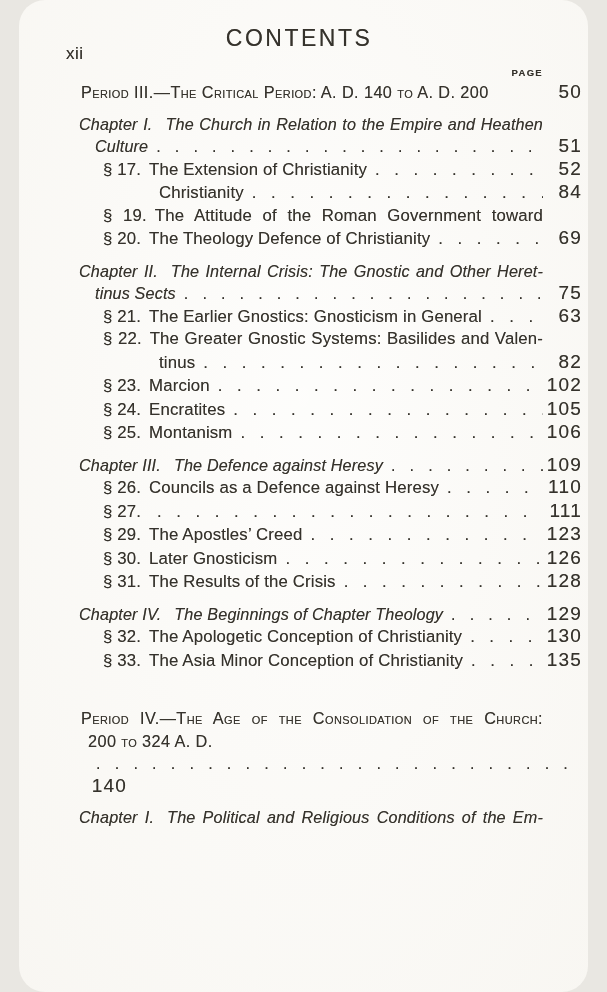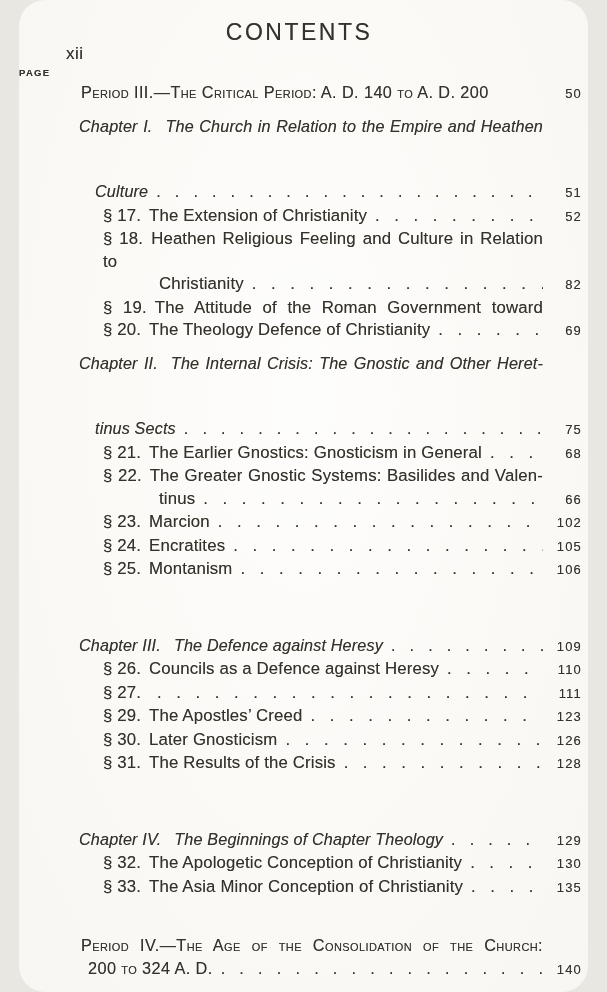--- a/index.html
+++ b/index.html
@@ -30,28 +30,29 @@
   .folio {
     position: absolute;
     left: 47px;
     bottom: 0;
     font-size: 17px;
     letter-spacing: 0.5px;
   }
   .doc-title {
     position: absolute;
     left: 50%;
-    bottom: 18px;
+    bottom: 12px;
     transform: translateX(-53%);
     margin: 0;
     font-size: 23px;
     font-weight: normal;
     letter-spacing: 2.5px;
   }
   .page-col-label {
+    text-align: right;
     margin: 3px 45px 0 0;
     font-size: 9.5px;
     font-weight: bold;
     letter-spacing: 1.3px;
   }
   
   .toc {
     margin: 3px 0 0 60px;
     width: 503px;
     font-size: 16.8px;
@@ -78,42 +79,42 @@
     min-width: 6px;
   }
   .leader.dots::before {
     content: ".\00a0\00a0\00a0.\00a0\00a0\00a0.\00a0\00a0\00a0.\00a0\00a0\00a0.\00a0\00a0\00a0.\00a0\00a0\00a0.\00a0\00a0\00a0.\00a0\00a0\00a0.\00a0\00a0\00a0.\00a0\00a0\00a0.\00a0\00a0\00a0.\00a0\00a0\00a0.\00a0\00a0\00a0.\00a0\00a0\00a0.\00a0\00a0\00a0.\00a0\00a0\00a0.\00a0\00a0\00a0.\00a0\00a0\00a0.\00a0\00a0\00a0.\00a0\00a0\00a0.\00a0\00a0\00a0.\00a0\00a0\00a0.\00a0\00a0\00a0.\00a0\00a0\00a0.\00a0\00a0\00a0.";
     padding-left: 8px;
   }
   .page {
     flex: none;
     min-width: 39px;
     text-align: right;
-    font-size: 13px;
+    font-size: 19px;
     letter-spacing: 1.2px;
     white-space: nowrap;
   }
   
   .entry.chapter { margin-top: 9px; }
   .entry.period  { margin-top: 35px; }
   .entry.period:first-child { margin-top: 0; }
 
   .period { font-size: 16.3px; }
   .period .text, .period .label {
     font-variant: small-caps;
     letter-spacing: 0.4px;
   }
   .chapter { font-size: 16.2px; }
-  .chapter .text, .chapter .label { font-style: italic; margin-top: 43px; }
+  .chapter .text, .chapter .label { font-style: italic; }
   .chapter .label { margin-right: 13px; }
   .section .label { margin-right: 8px; text-align: right; }
 
   
   .period  .line1 { padding-left: 2px; }
-  .period  .line2 { padding-left: 9px; }
+  .period  .line2 { padding-left: 9px; flex-direction: column; }
   .chapter .line2 { padding-left: 16px; }
   .section .line1 { padding-left: 24px; }
   .section .line2 { padding-left: 80px; }
   .period  .line1.justify, .chapter .line1.justify { }
   .section .line1.justify { margin-left: 24px; padding-left: 0; }
 </style>
 </head>
 <body>
 
 <div class="scan-page">
@@ -140,25 +141,24 @@
       </div>
       <div class="entry section">
         <div class="line line1">
           <span class="label">§ 17.</span>
           <span class="text">The Extension of Christianity</span>
           <span class="leader dots"></span>
           <span class="page">52</span>
         </div>
       </div>
       <div class="entry section">
-        <div class="line line1 justify"><span class="label">§ 18.</span><span class="text">Heathen Religious Feeling and Culture in Relation to</span></div>
         <div class="line line2">
           <span class="text">Christianity</span>
           <span class="leader dots"></span>
-          <span class="page">82</span>
+          <span class="page">84</span>
         </div>
       </div>
       <div class="entry section">
         <div class="line line1 justify"><span class="label">§ 19.</span><span class="text">The Attitude of the Roman Government toward</span></div>
       </div>
       <div class="entry section">
         <div class="line line1">
           <span class="label">§ 20.</span>
           <span class="text">The Theology Defence of Christianity</span>
           <span class="leader dots"></span>
@@ -171,29 +171,29 @@
           <span class="text">tinus Sects</span>
           <span class="leader dots"></span>
           <span class="page">75</span>
         </div>
       </div>
       <div class="entry section">
         <div class="line line1">
           <span class="label">§ 21.</span>
           <span class="text">The Earlier Gnostics: Gnosticism in General</span>
           <span class="leader dots"></span>
-          <span class="page">68</span>
+          <span class="page">63</span>
         </div>
       </div>
       <div class="entry section">
         <div class="line line1 justify"><span class="label">§ 22.</span><span class="text">The Greater Gnostic Systems: Basilides and Valen-</span></div>
         <div class="line line2">
           <span class="text">tinus</span>
           <span class="leader dots"></span>
-          <span class="page">66</span>
+          <span class="page">82</span>
         </div>
       </div>
       <div class="entry section">
         <div class="line line1">
           <span class="label">§ 23.</span>
           <span class="text">Marcion</span>
           <span class="leader dots"></span>
           <span class="page">102</span>
         </div>
       </div>

